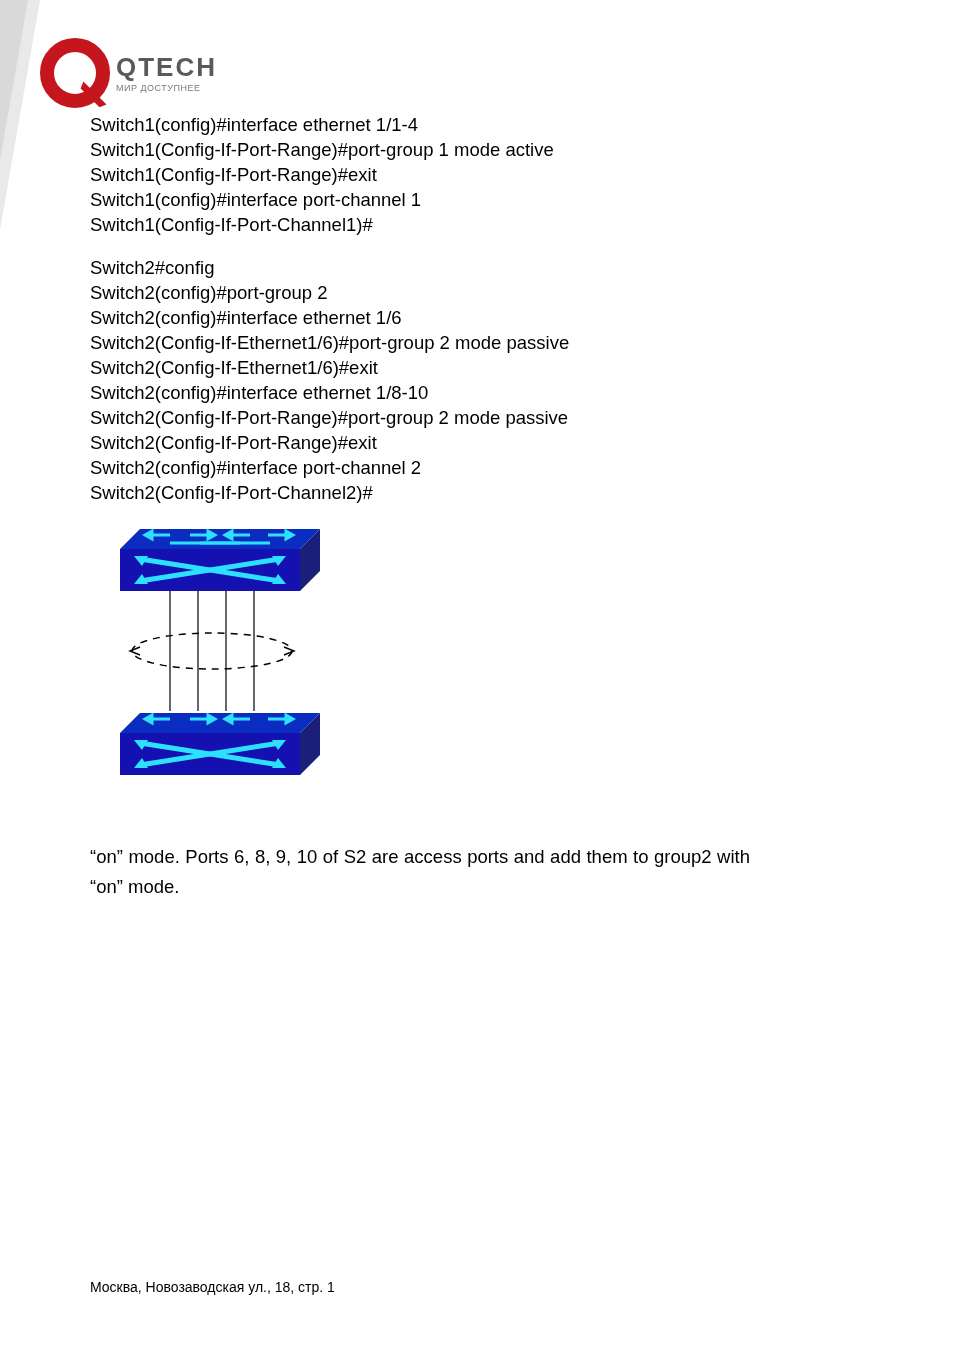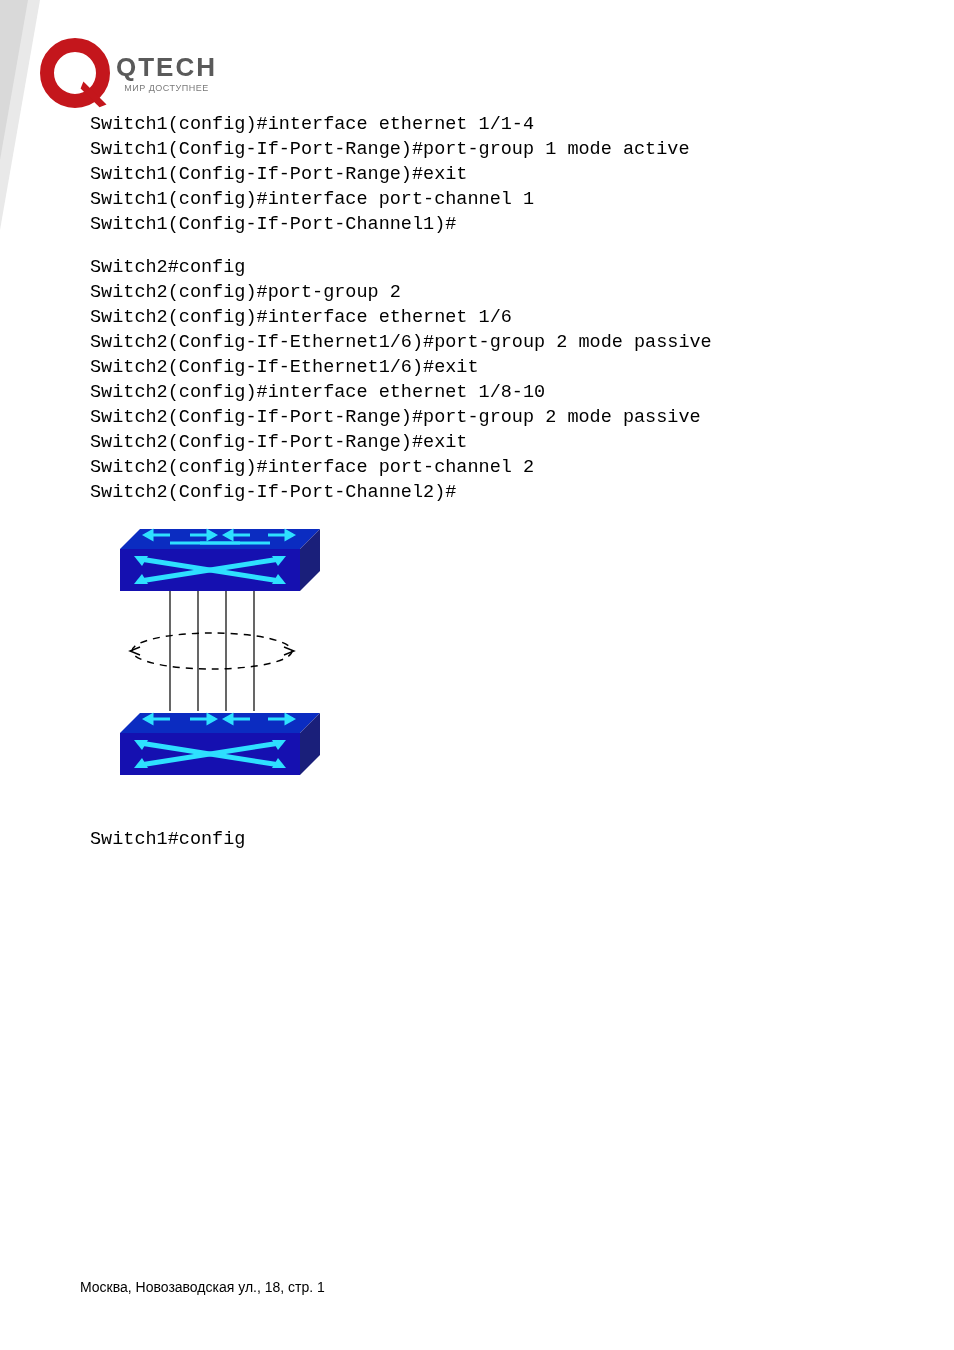--- a/index.html
+++ b/index.html
@@ -49,30 +49,29 @@
     font-size: 26px;
     letter-spacing: 2px;
     color: #5a5a5a;
     line-height: 1;
   }
   .logo-text .tagline {
     font-size: 9px;
     letter-spacing: 0.5px;
     color: #7a7a7a;
     margin-top: 3px;
-    text-align: center;
   }
   .content {
     position: absolute;
     top: 112px;
     left: 90px;
     right: 70px;
   }
   .code-block {
-    font-family: Liberation Mono, monospace;
+    font-family: Liberation Sans, sans-serif;
     font-size: 18.5px;
     line-height: 25px;
     white-space: pre;
     color: #000000;
     margin-bottom: 18px;
   }
   .body-text {
     font-family: Arial, Helvetica, sans-serif;
     font-size: 18.5px;
     line-height: 30px;
@@ -91,21 +90,21 @@
     font-size: 18.5px;
     line-height: 30px;
     color: #000000;
     text-align: justify;
     margin-top: 55px;
     margin-bottom: 45px;
   }
   .footer {
     position: absolute;
     bottom: 55px;
-    left: 80px;
+    left: 90px;
     font-size: 14px;
     color: #000000;
   }
 </style>
 </head>
 <body>
 
 <div class="page">
 
   <div class="corner-shape">
@@ -207,20 +206,20 @@
             <line x1="40" y1="58" x2="180" y2="36"></line>
             <polygon points="34,33 48,33 42,43" fill="#2ee0ff" stroke="none"></polygon>
             <polygon points="186,33 172,33 178,43" fill="#2ee0ff" stroke="none"></polygon>
             <polygon points="34,61 48,61 42,51" fill="#2ee0ff" stroke="none"></polygon>
             <polygon points="186,61 172,61 178,51" fill="#2ee0ff" stroke="none"></polygon>
           </g>
         </g>
       </svg>
     </div>
 
-
-    <div class="code-block" style="margin-top:10px;">Switch1#config</div>
+    <div class="body-text2">“on” mode. Ports 6, 8, 9, 10 of S2 are access ports and add them to group2 with “on” mode.</div>
+
 
   </div>
 
   <div class="footer">Москва, Новозаводская ул., 18, стр. 1</div>
 
 </div>
 
 </body></html>

